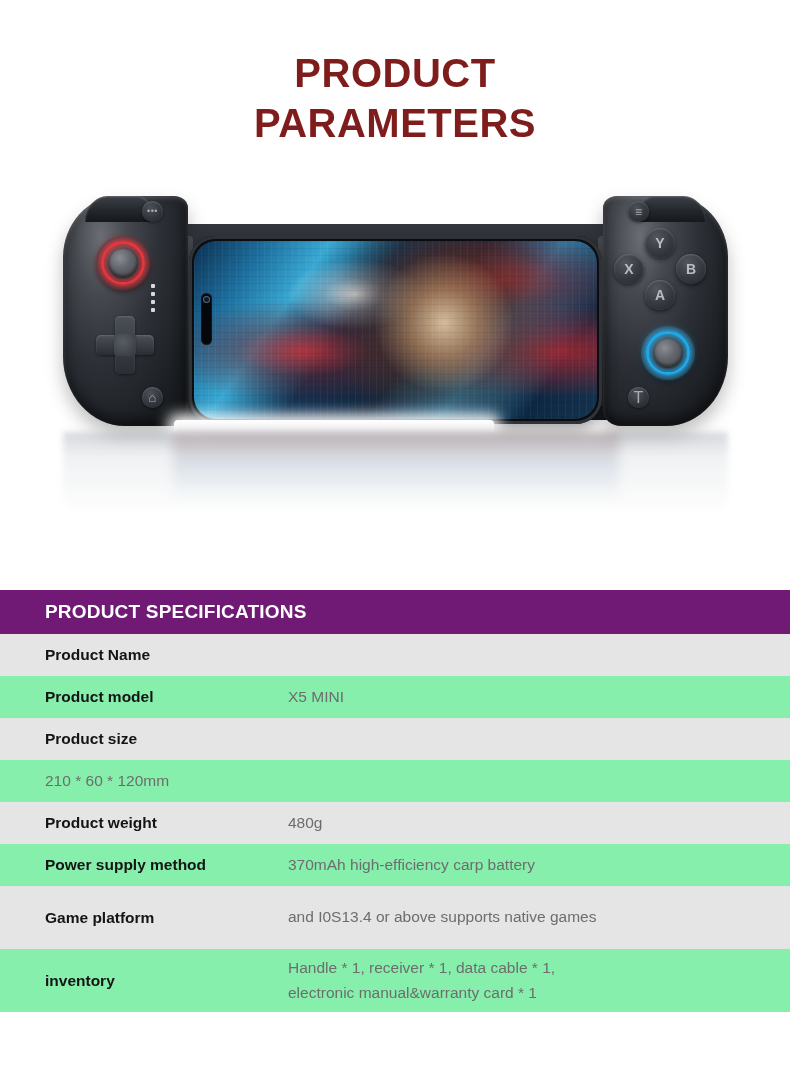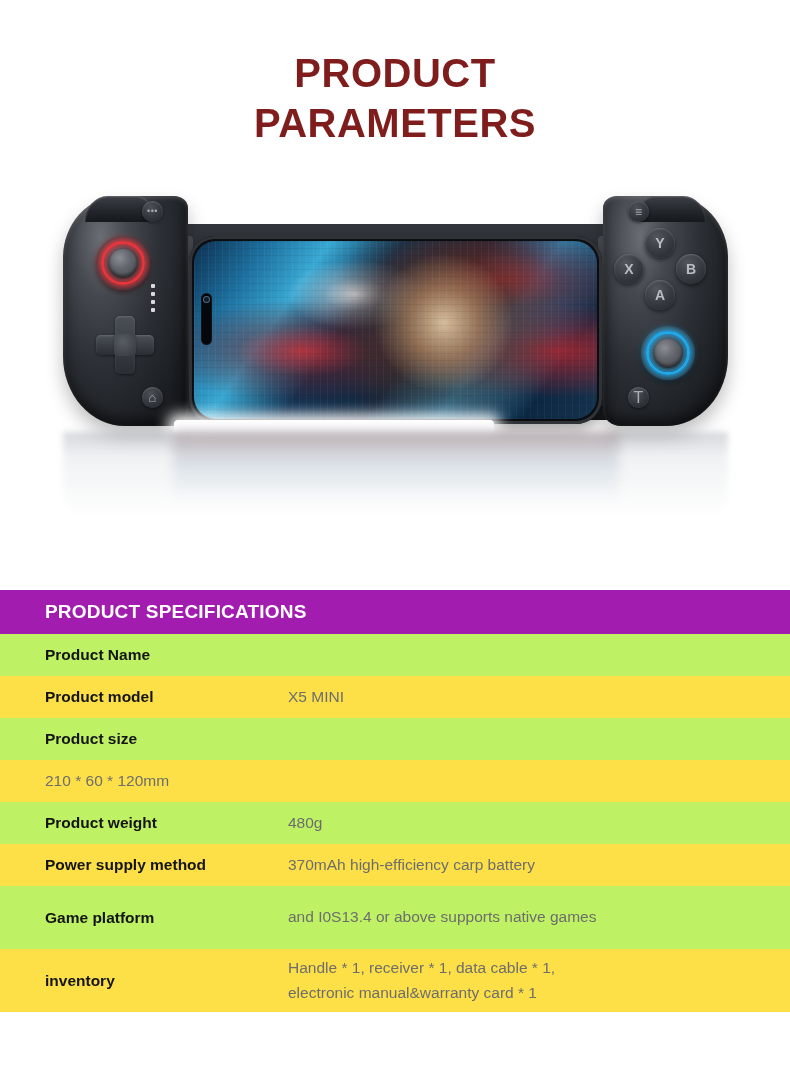--- a/index.html
+++ b/index.html
@@ -211,35 +211,35 @@
     background:linear-gradient(180deg,#ffffff,#f4f6f8);
     box-shadow:0 0 14px 6px rgba(255,255,255,.95);
     border-radius:3px;
   }
 
   
   .spec{
     position:absolute; left:0; top:590px; width:790px;
   }
   .spec-head{
-    height:44px; background:#a21caf;
+    height:44px; background:#701a75;
     display:flex; align-items:center;
     padding-left:45px;
   }
   .spec-head span{
     color:#ffffff; font-weight:bold; font-size:19px;
     letter-spacing:.2px;
     font-family:"Liberation Sans", sans-serif;
   }
   .row{
     display:flex; align-items:center;
     padding-left:45px;
   }
-  .row.odd{ background:#bef264; }
-  .row.even{ background:#fde047; }
+  .row.odd{ background:#e5e5e5; }
+  .row.even{ background:#86efac; }
   .row.h1{ height:42px; }
   .row.h2{ height:63px; }
   .row .label{
     width:243px; flex:none;
     font-weight:bold; font-size:15.5px; color:#141414;
     font-family:"Liberation Sans", sans-serif;
   }
   .row .value{
     font-size:15.5px; color:#6d6d6d;
     line-height:1.55;

